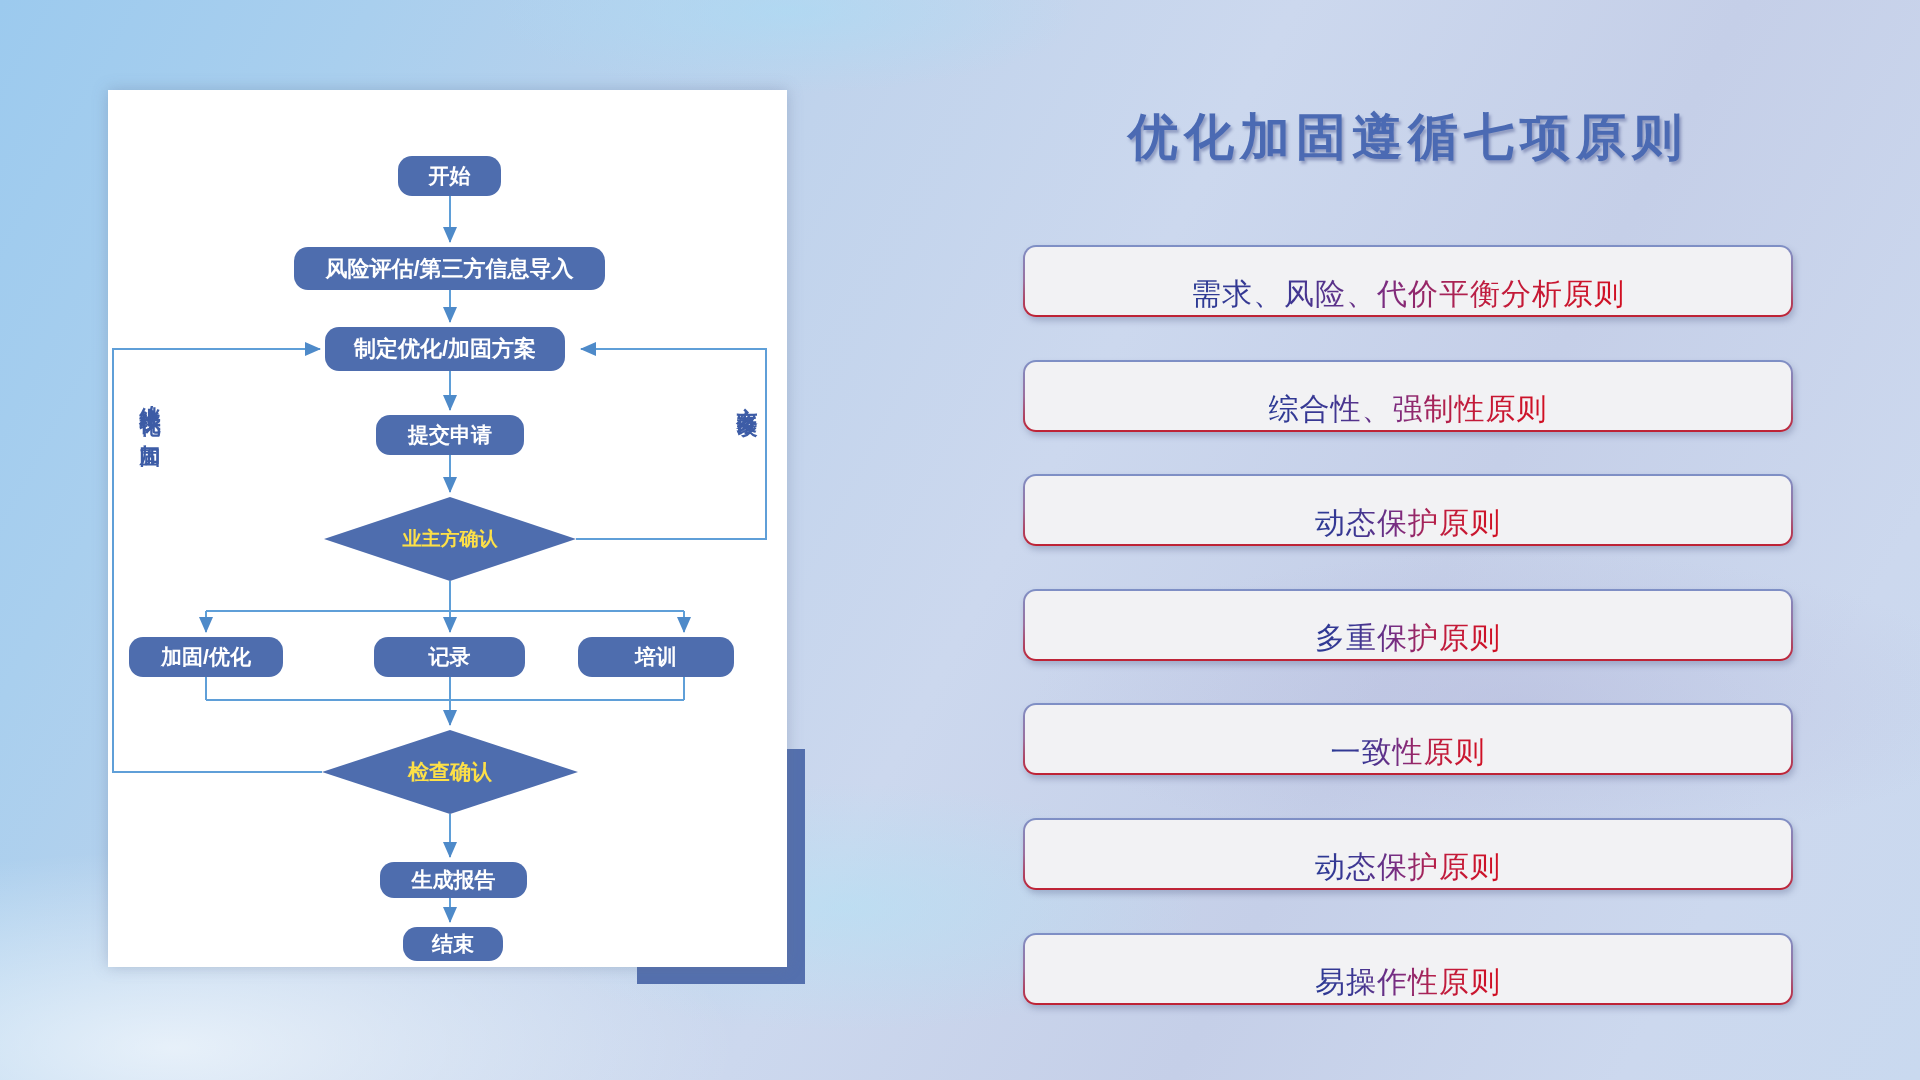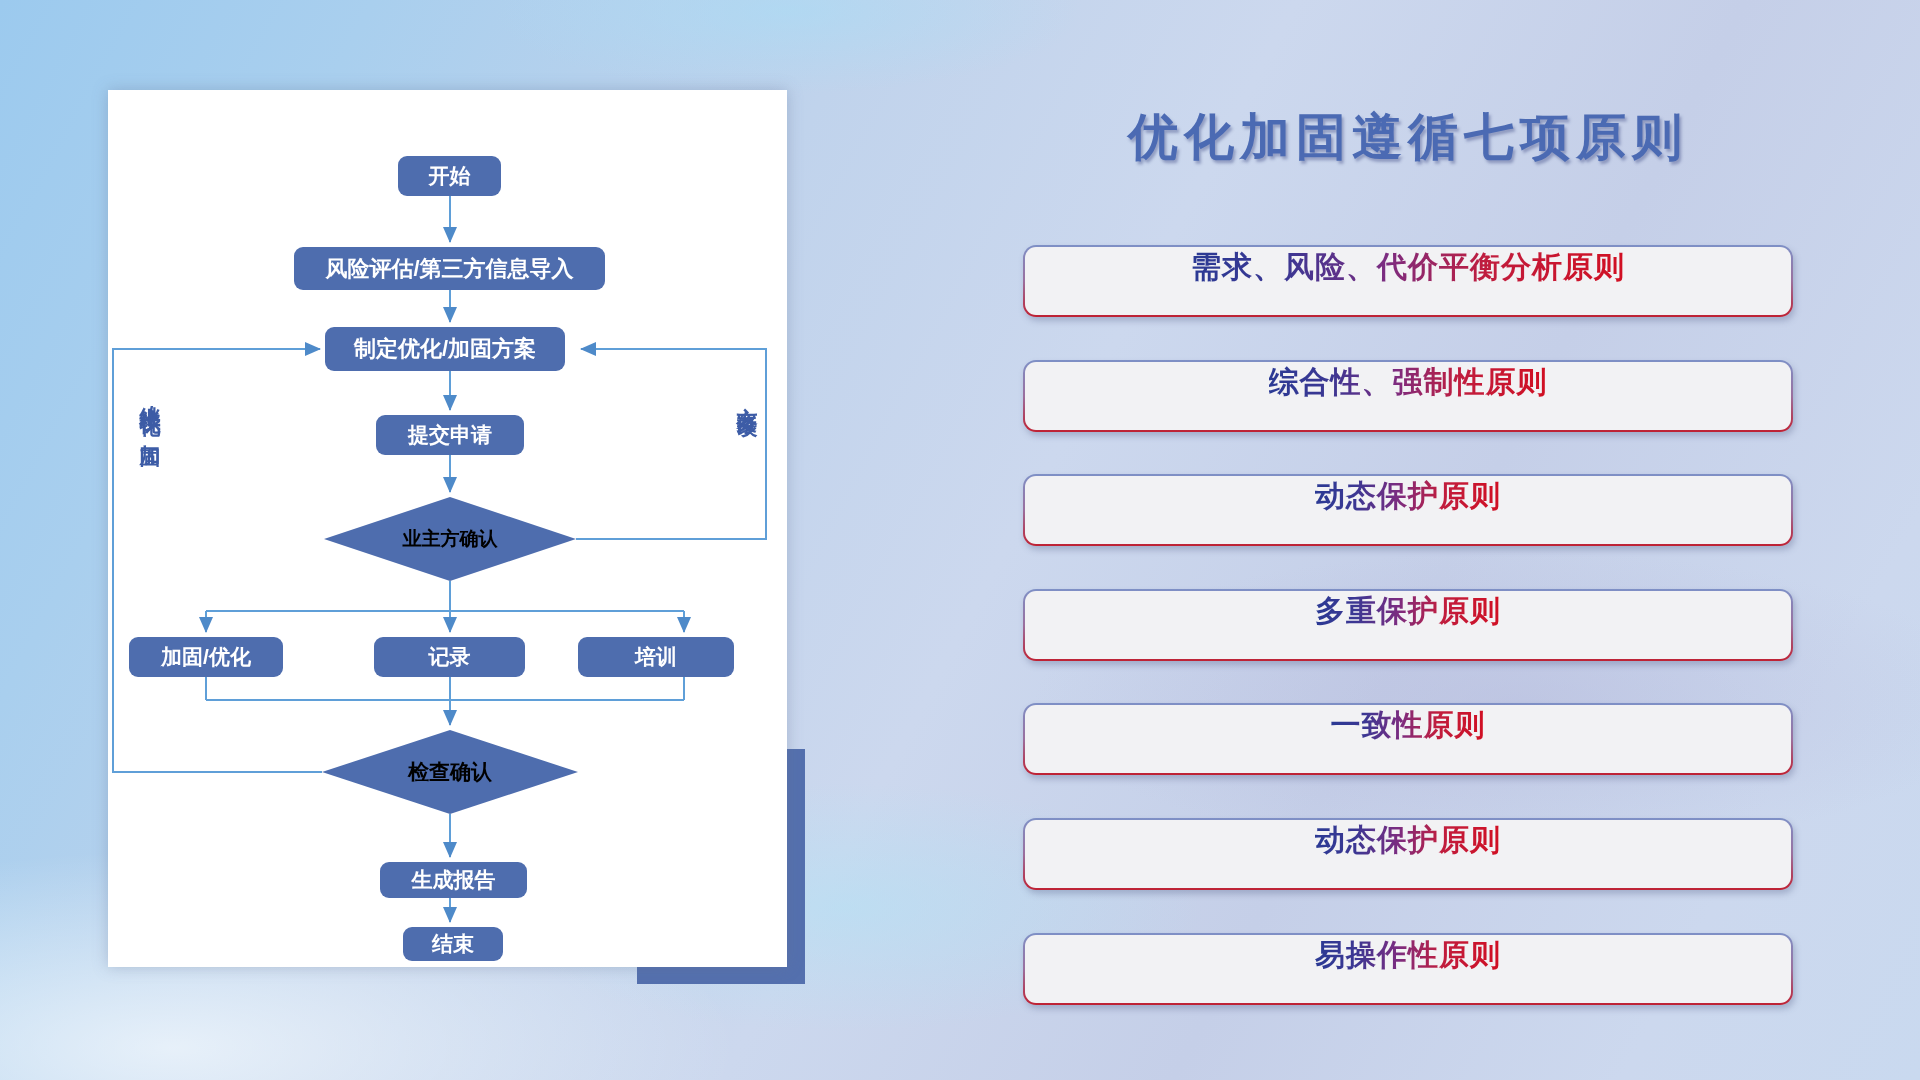--- a/index.html
+++ b/index.html
@@ -23,25 +23,25 @@
     background:#5470ae;
   }
   .flow-card{
     position:absolute;left:108px;top:90px;width:679px;height:877px;
     background:#ffffff;box-shadow:0 0 14px rgba(100,115,150,0.35);
   }
   .flow-card svg{position:absolute;left:0;top:0;}
   .flow-node{
     position:absolute;display:flex;align-items:center;justify-content:center;
     background:#4e6dae;color:#ffffff;font-weight:bold;font-size:21px;
-    border-radius:9px;white-space:nowrap;
+    border-radius:14px;white-space:nowrap;
   }
   .flow-diamond{
     position:absolute;display:flex;align-items:center;justify-content:center;
-    background:#4e6dae;color:#000000;font-weight:bold;
+    background:#4e6dae;color:#fde047;font-weight:bold;
     clip-path:polygon(50% 0,100% 50%,50% 100%,0 50%);white-space:nowrap;
   }
   .v-label{
     position:absolute;writing-mode:vertical-rl;text-orientation:upright;
     color:#3d5ca6;font-weight:bold;font-size:21px;letter-spacing:3px;white-space:nowrap;
   }
 
   
   .n-start  {left:290px;top:66px; width:103px;height:40px;}
   .n-risk   {left:186px;top:157px;width:311px;height:43px;font-size:22px;}
@@ -67,21 +67,21 @@
     position:absolute;left:1023px;top:245px;width:770px;
     display:flex;flex-direction:column;gap:42.6px;
   }
   .principle{
     height:68px;border-radius:13px;padding:2px;
     background:linear-gradient(180deg,#7e90c6 0%,#9a6f9e 50%,#bf2133 100%);
     box-shadow:2px 4px 6px rgba(90,100,140,0.35);
   }
   .principle-inner{
     height:100%;border-radius:11px;background:#f2f2f4;
-    display:flex;align-items:flex-start;justify-content:center;font-weight:bold;
+    display:flex;align-items:flex-end;justify-content:center;
   }
   .principle-text{
     font-size:30px;letter-spacing:1px;color:#33418f;white-space:nowrap;
   }
   @supports (-webkit-background-clip: text) {
     .principle-text{
       background-image:linear-gradient(90deg,#2b3a94 0%,#3c3793 22%,#7c2c80 45%,#c01d3e 68%,#d10f22 100%);
       -webkit-background-clip:text;background-clip:text;color:transparent;
       display:inline-block;
     }

